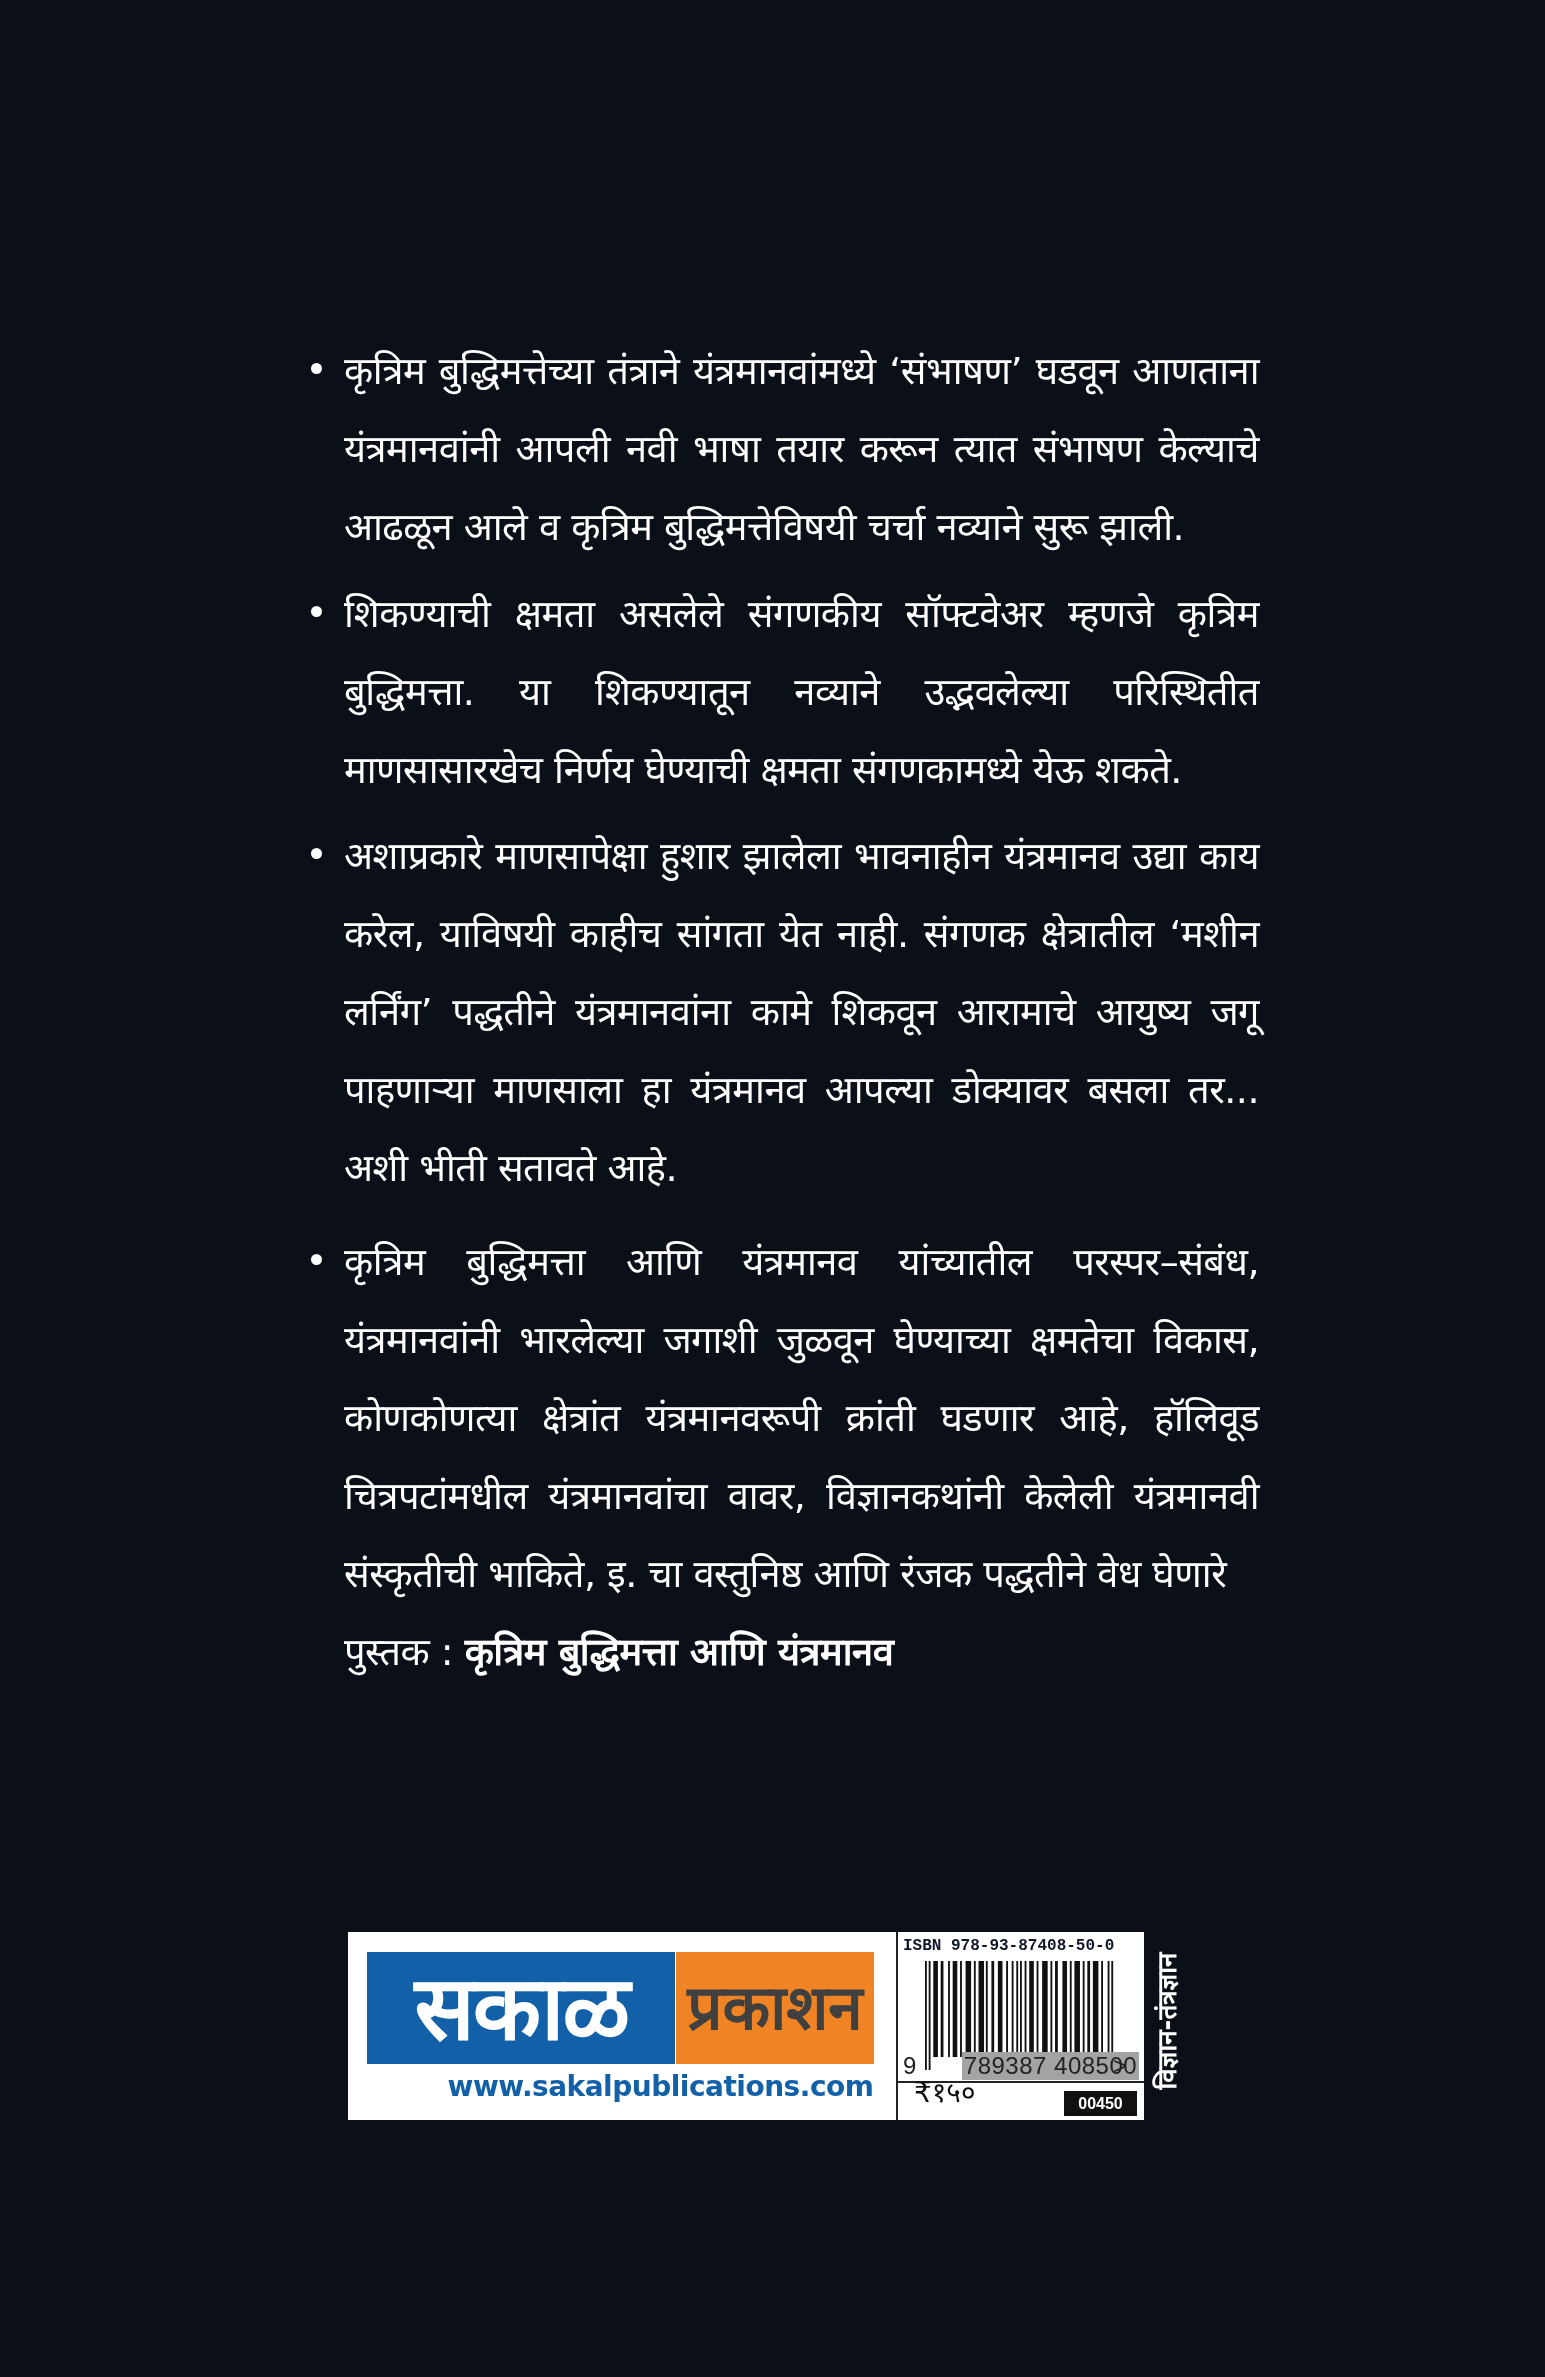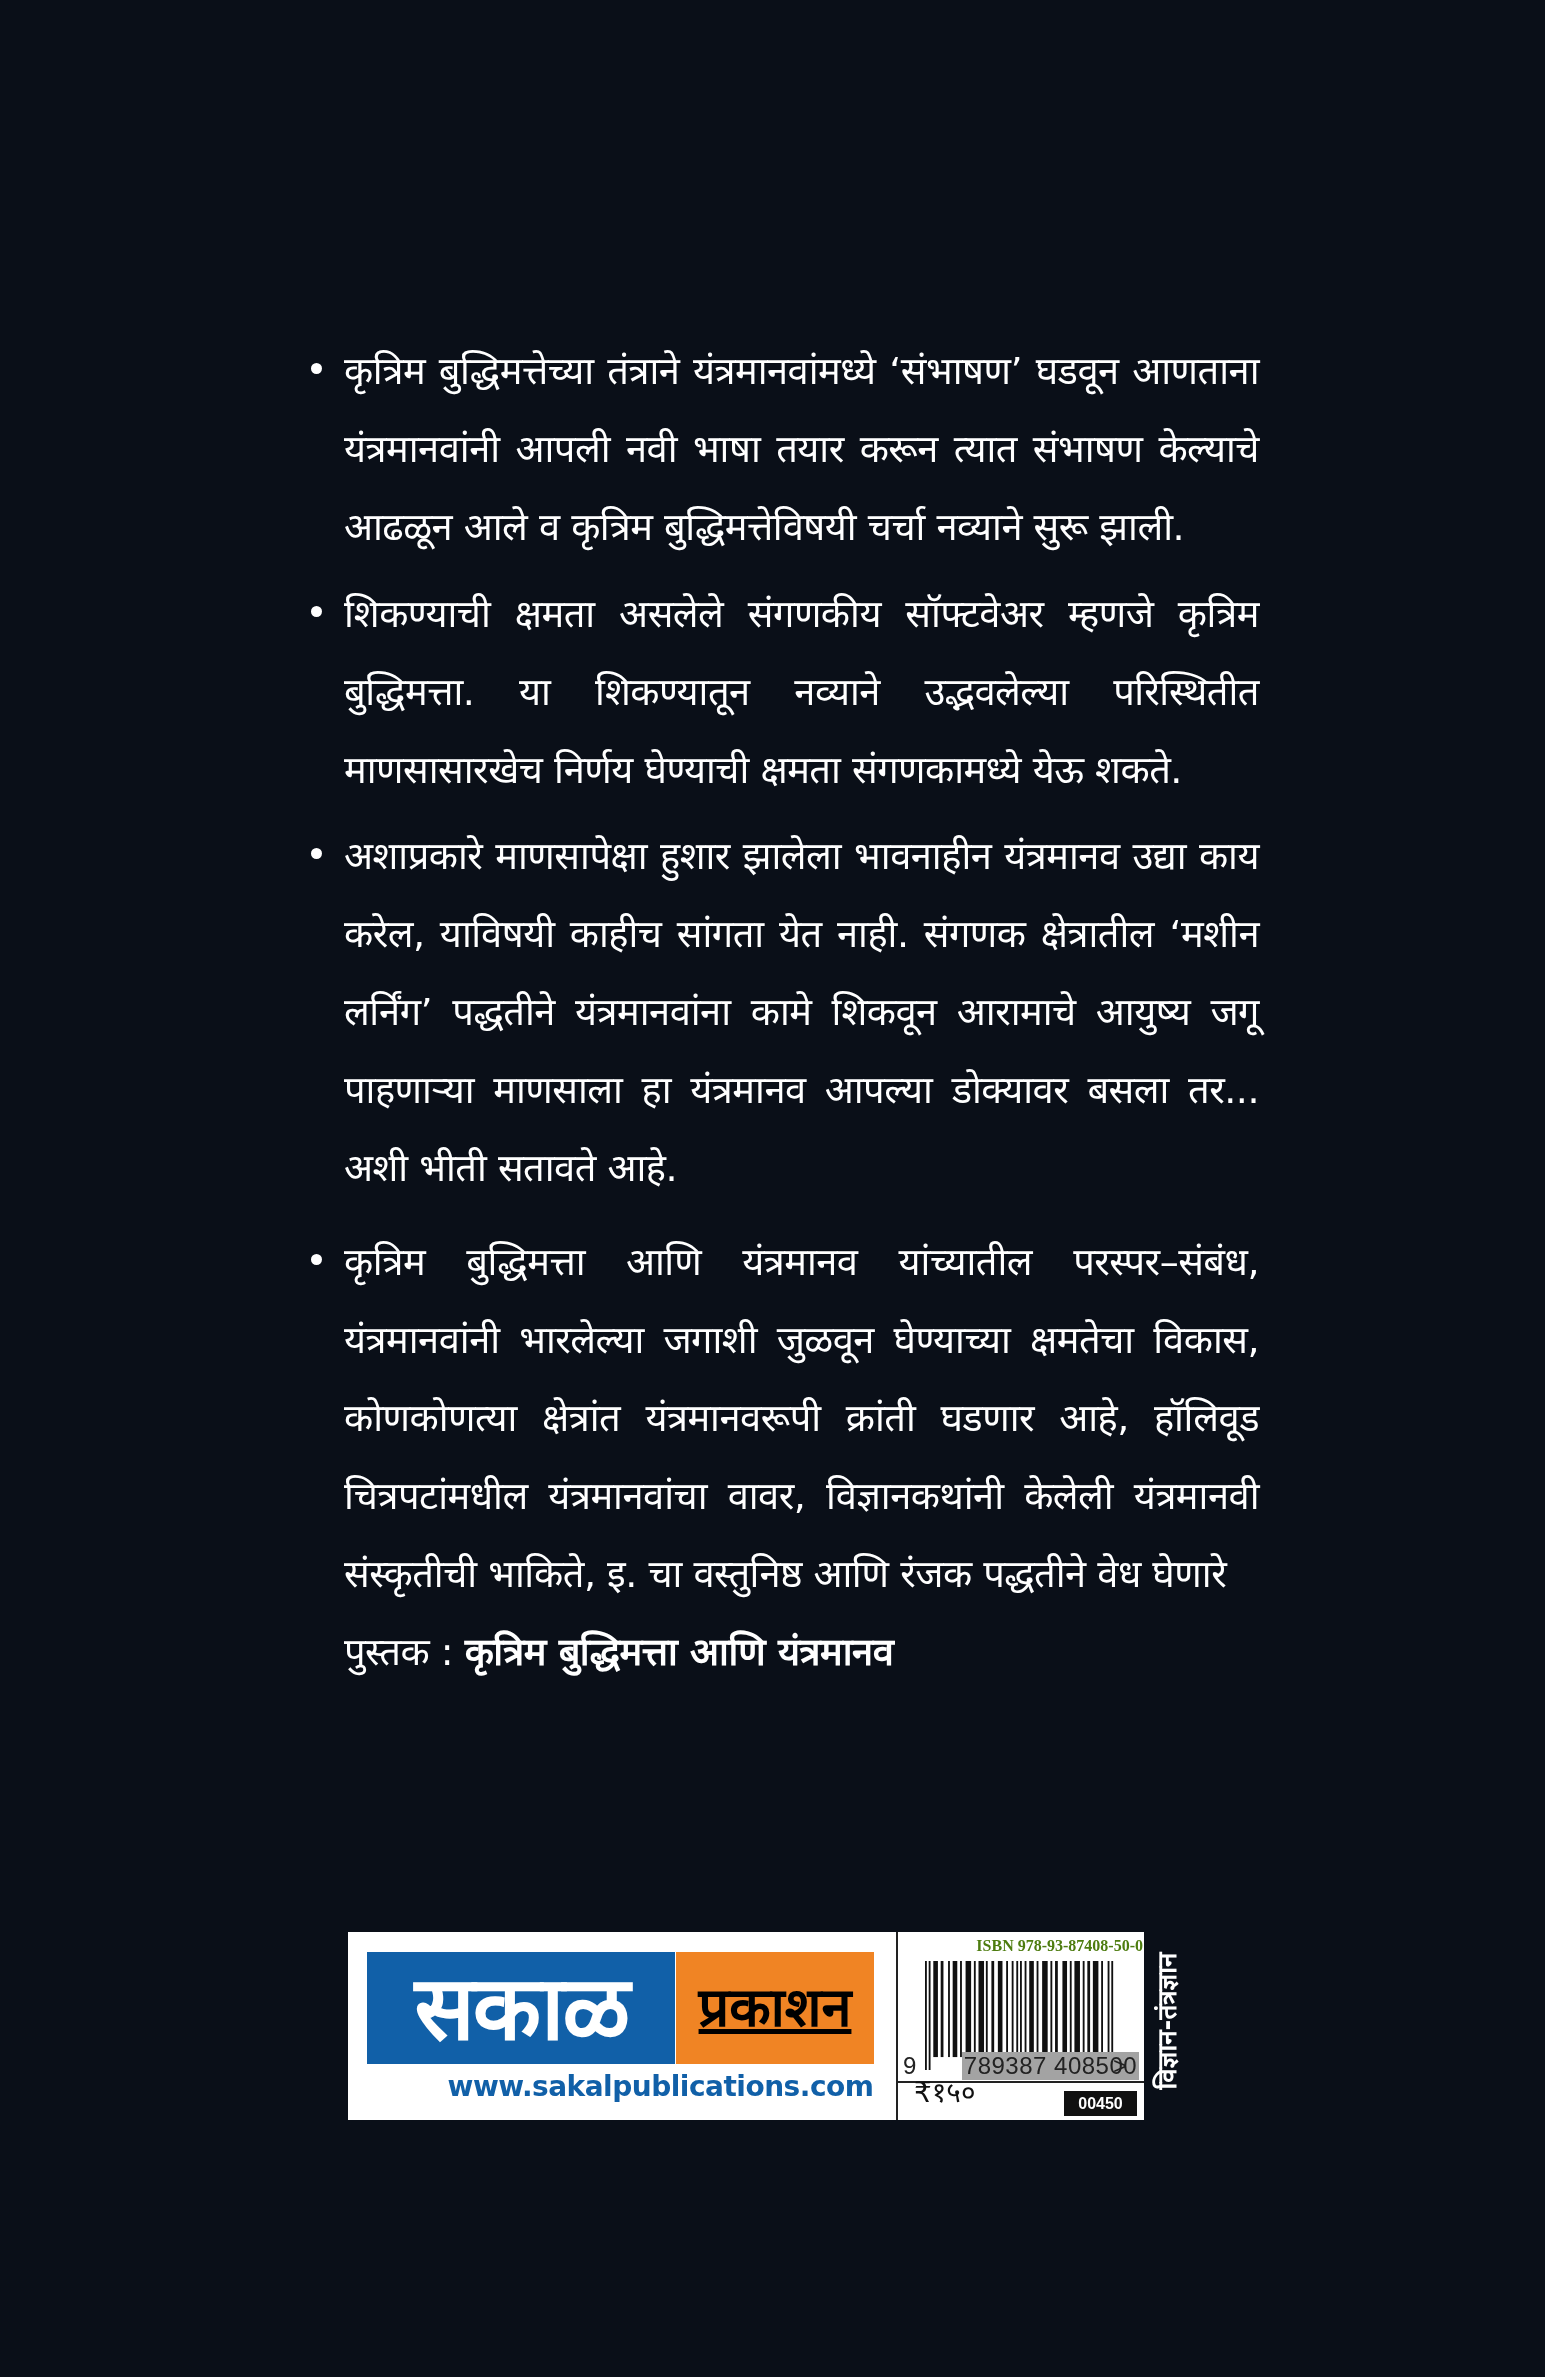--- a/index.html
+++ b/index.html
@@ -54,43 +54,42 @@
     line-height: 1;
     letter-spacing: -1.8px;
   }
   .logo-orange {
     position: absolute; left: 328px; top: 20px;
     width: 198px; height: 112px;
     background: #f08424;
     display: flex; align-items: center; justify-content: center;
   }
   .logo-orange span {
-    font-size: 54px; font-weight: bold; color: #000000; line-height: 1; text-decoration: underline;
+    font-size: 62px; font-weight: bold; color: #404040; line-height: 1;
   }
   .website {
     position: absolute; left: 19.4px; top: 138px; width: 506px;
     text-align: right;
     font-size: 28px; font-weight: bold; color: #1160a8;
     font-family: "DejaVu Sans", sans-serif;
     letter-spacing: -0.5px;
   }
   .vdivider {
     position: absolute; left: 548px; top: 0; width: 1.8px; height: 188px;
     background: #222;
   }
   .hdivider {
     position: absolute; left: 548px; top: 149px; width: 248px; height: 1.8px;
     background: #222;
   }
   .isbn-label {
     position: absolute; left: 555px; top: 4.6px; width: 240px;
-    font-family: Liberation Serif, serif;
-    font-weight: bold; font-size: 16px; color: #4d7c0f;
+    font-family: Liberation Mono, monospace;
+    font-weight: bold; font-size: 16px; color: #0f172a;
     white-space: nowrap;
-    text-align: right;
   }
   .barcode {
     position: absolute; left: 577px; top: 29px;
     width: 190px; height: 109px;
   }
   .barcode-digits {
     position: absolute; left: 555px; top: 120px;
     font-family: "Liberation Sans", sans-serif;
     font-size: 24px; color: #222; white-space: nowrap;
     line-height: 28px;

